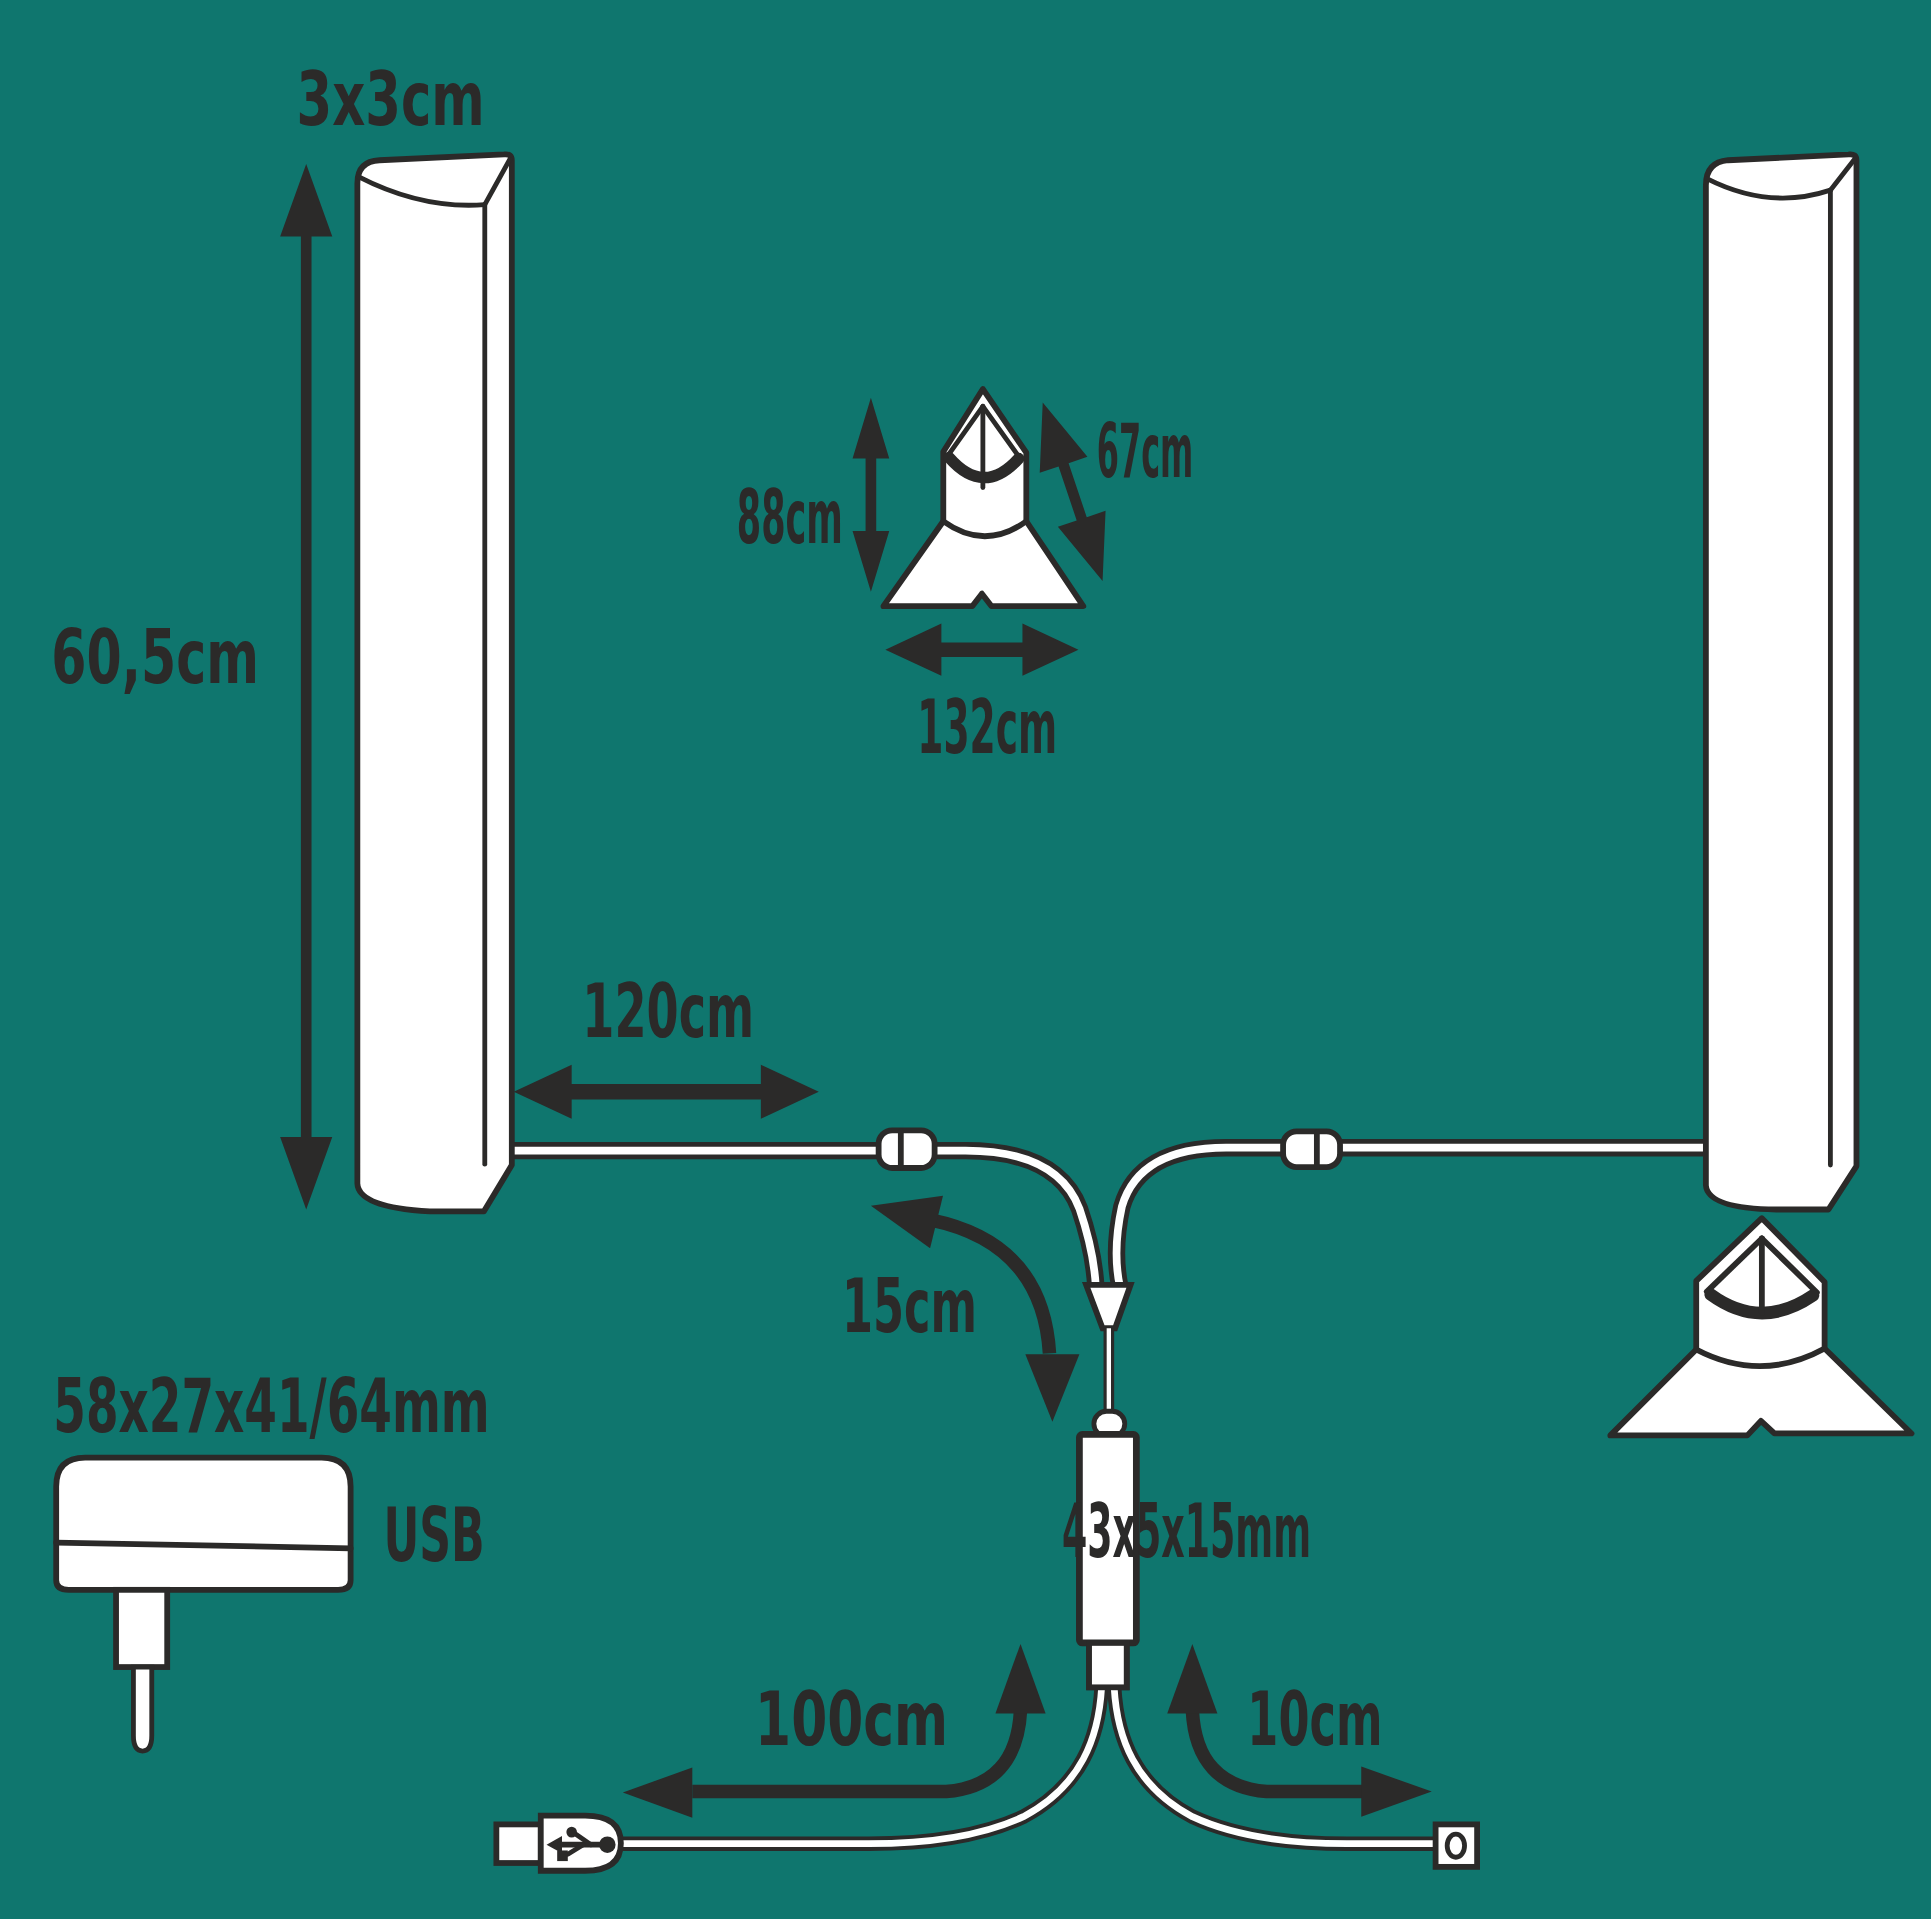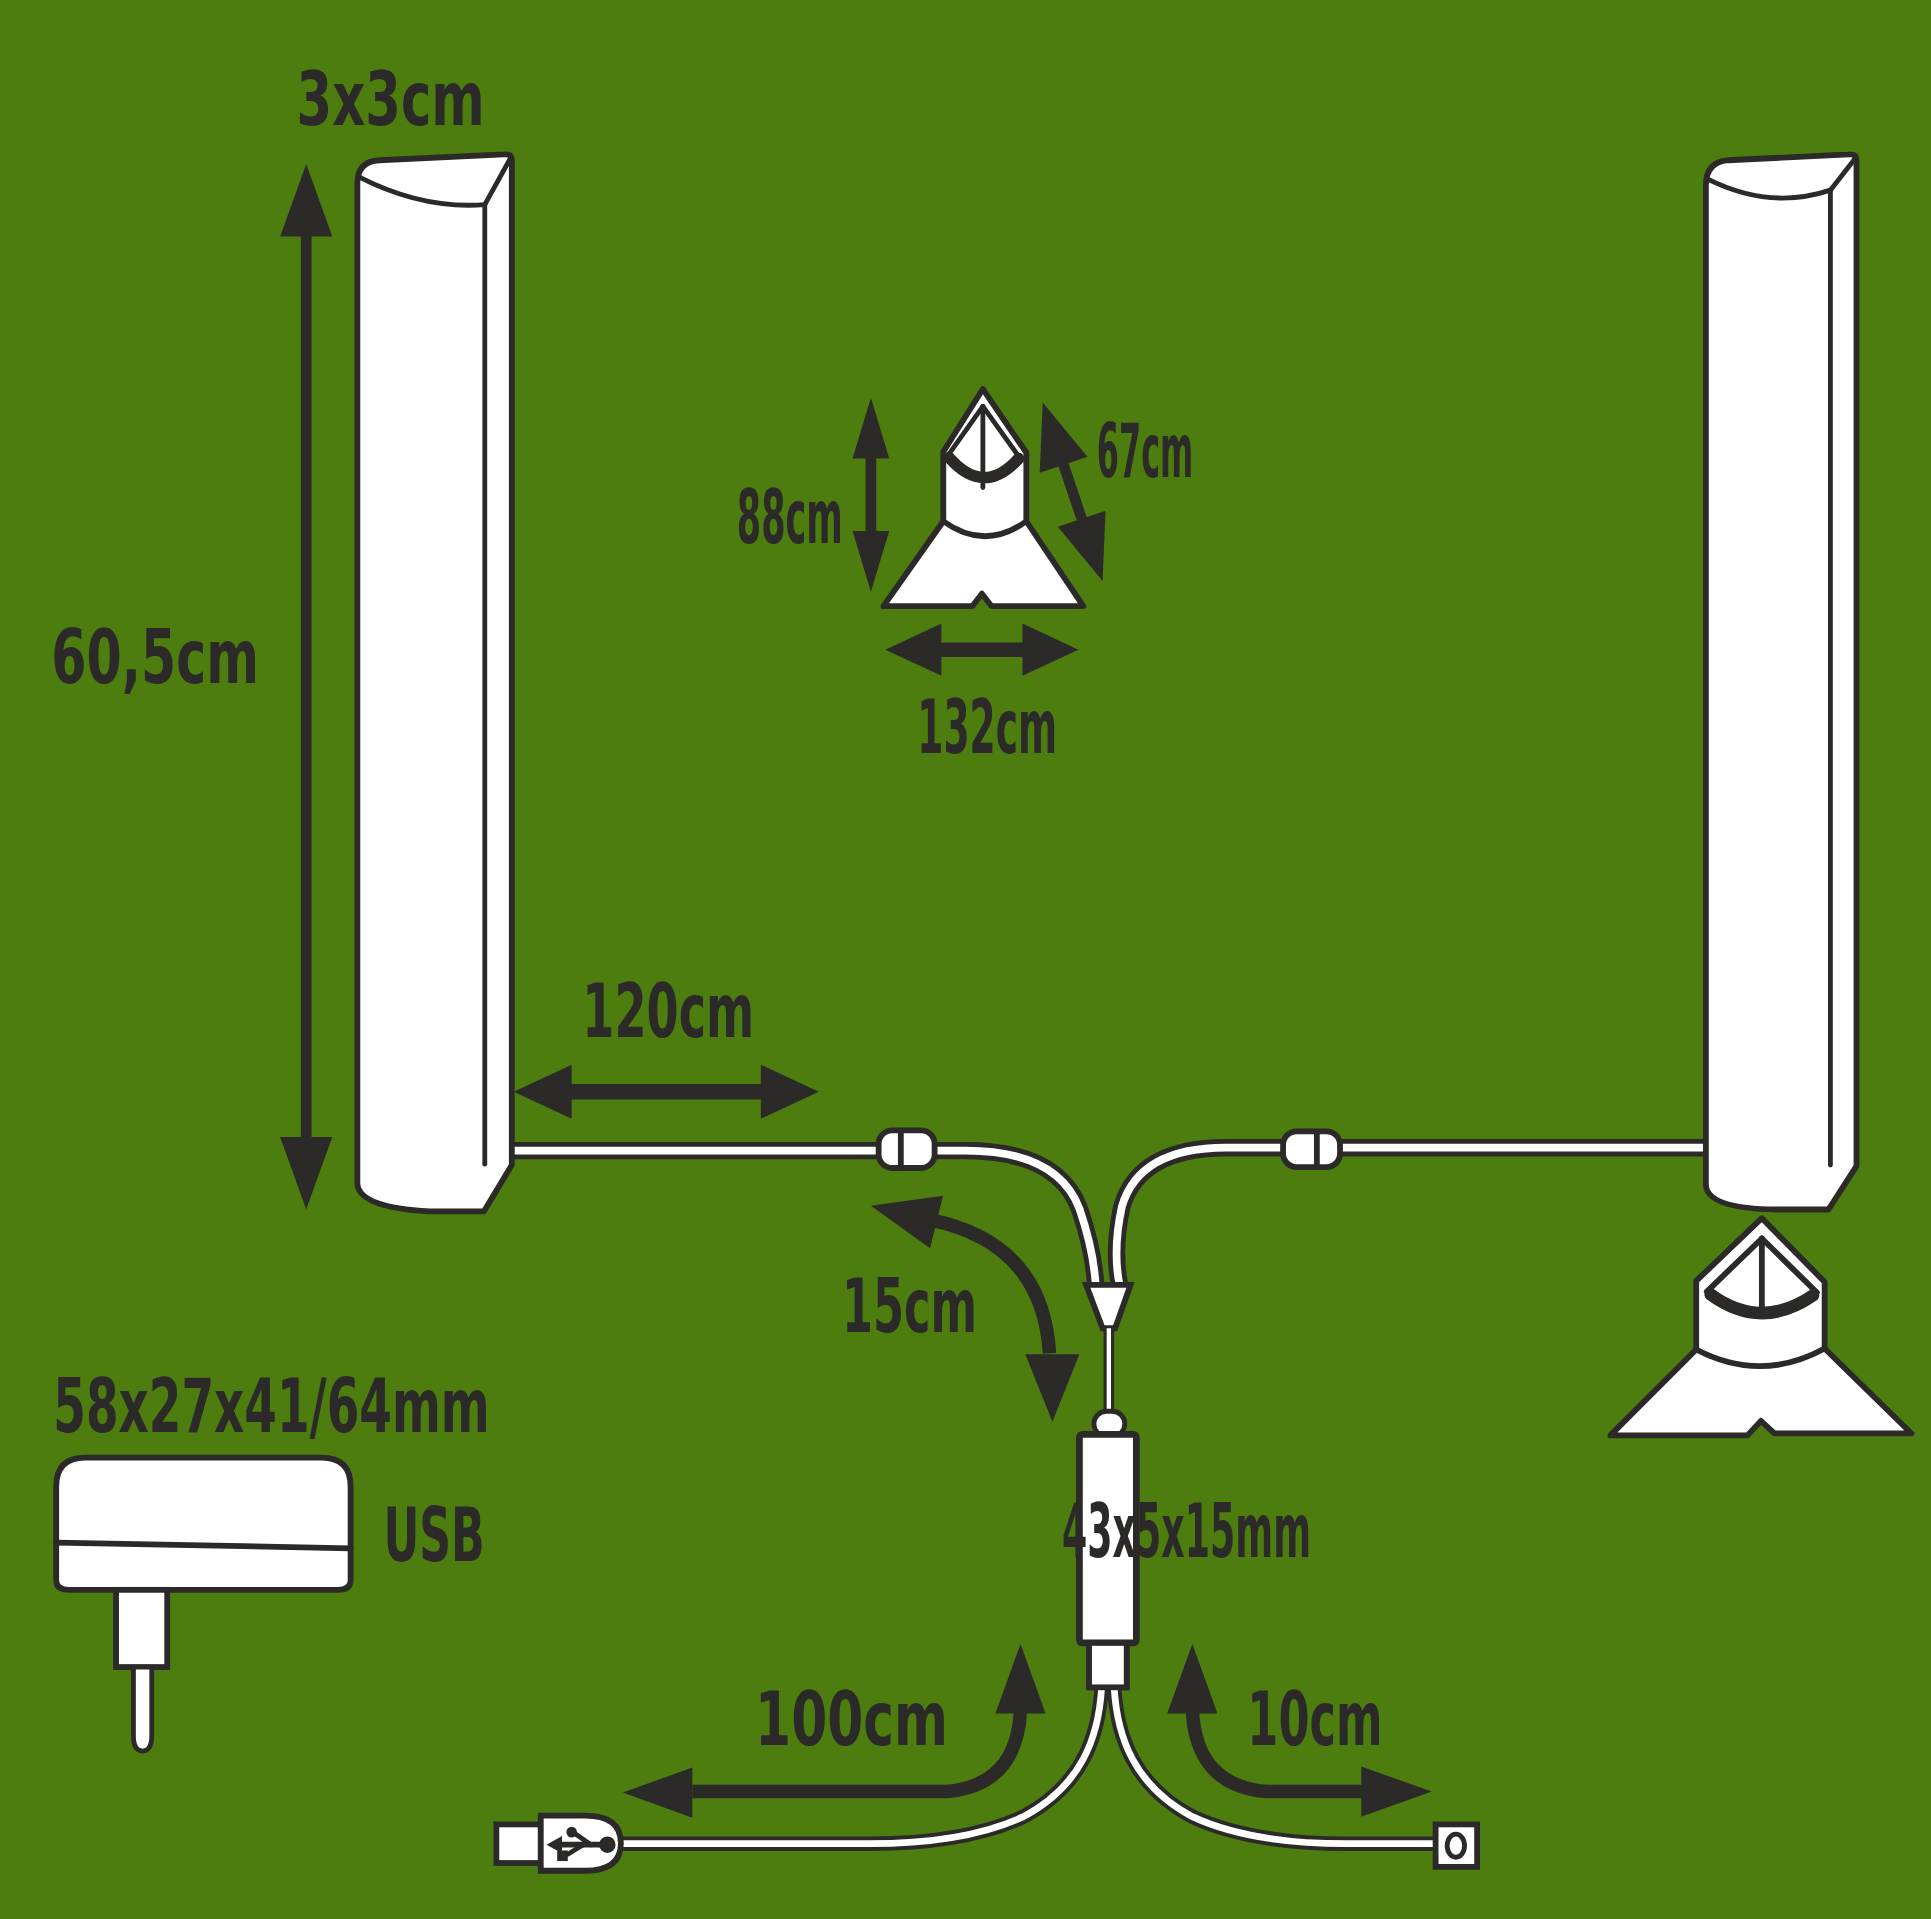--- a/index.html
+++ b/index.html
@@ -1,16 +1,16 @@
 <!DOCTYPE html>
 <html><head>
 <meta charset="utf-8">
 <style>
   html,body{margin:0;padding:0;background:#ffffff;}
-  .stage{width:1931px;height:1919px;background:#4d7c0f;position:relative;overflow:hidden;}
+  .stage{width:1931px;height:1919px;background:#0f766e;position:relative;overflow:hidden;}
   svg{display:block;}
   .outline{fill:#ffffff;stroke:#2b2a29;stroke-width:6;stroke-linejoin:round;}
   .detail{fill:none;stroke:#2b2a29;stroke-width:5;stroke-linecap:round;}
   .detail6{fill:none;stroke:#2b2a29;stroke-width:6;stroke-linecap:round;}
   .thickarc{fill:none;stroke:#2b2a29;stroke-width:12;stroke-linecap:round;}
   .cable-b{fill:none;stroke:#2b2a29;stroke-width:18;stroke-linecap:butt;}
   .cable-w{fill:none;stroke:#ffffff;stroke-width:8;stroke-linecap:butt;}
   .leg-b{fill:none;stroke:#2b2a29;stroke-width:15;}
   .leg-w{fill:none;stroke:#ffffff;stroke-width:7;}
   .stem-b{fill:none;stroke:#2b2a29;stroke-width:11;}

